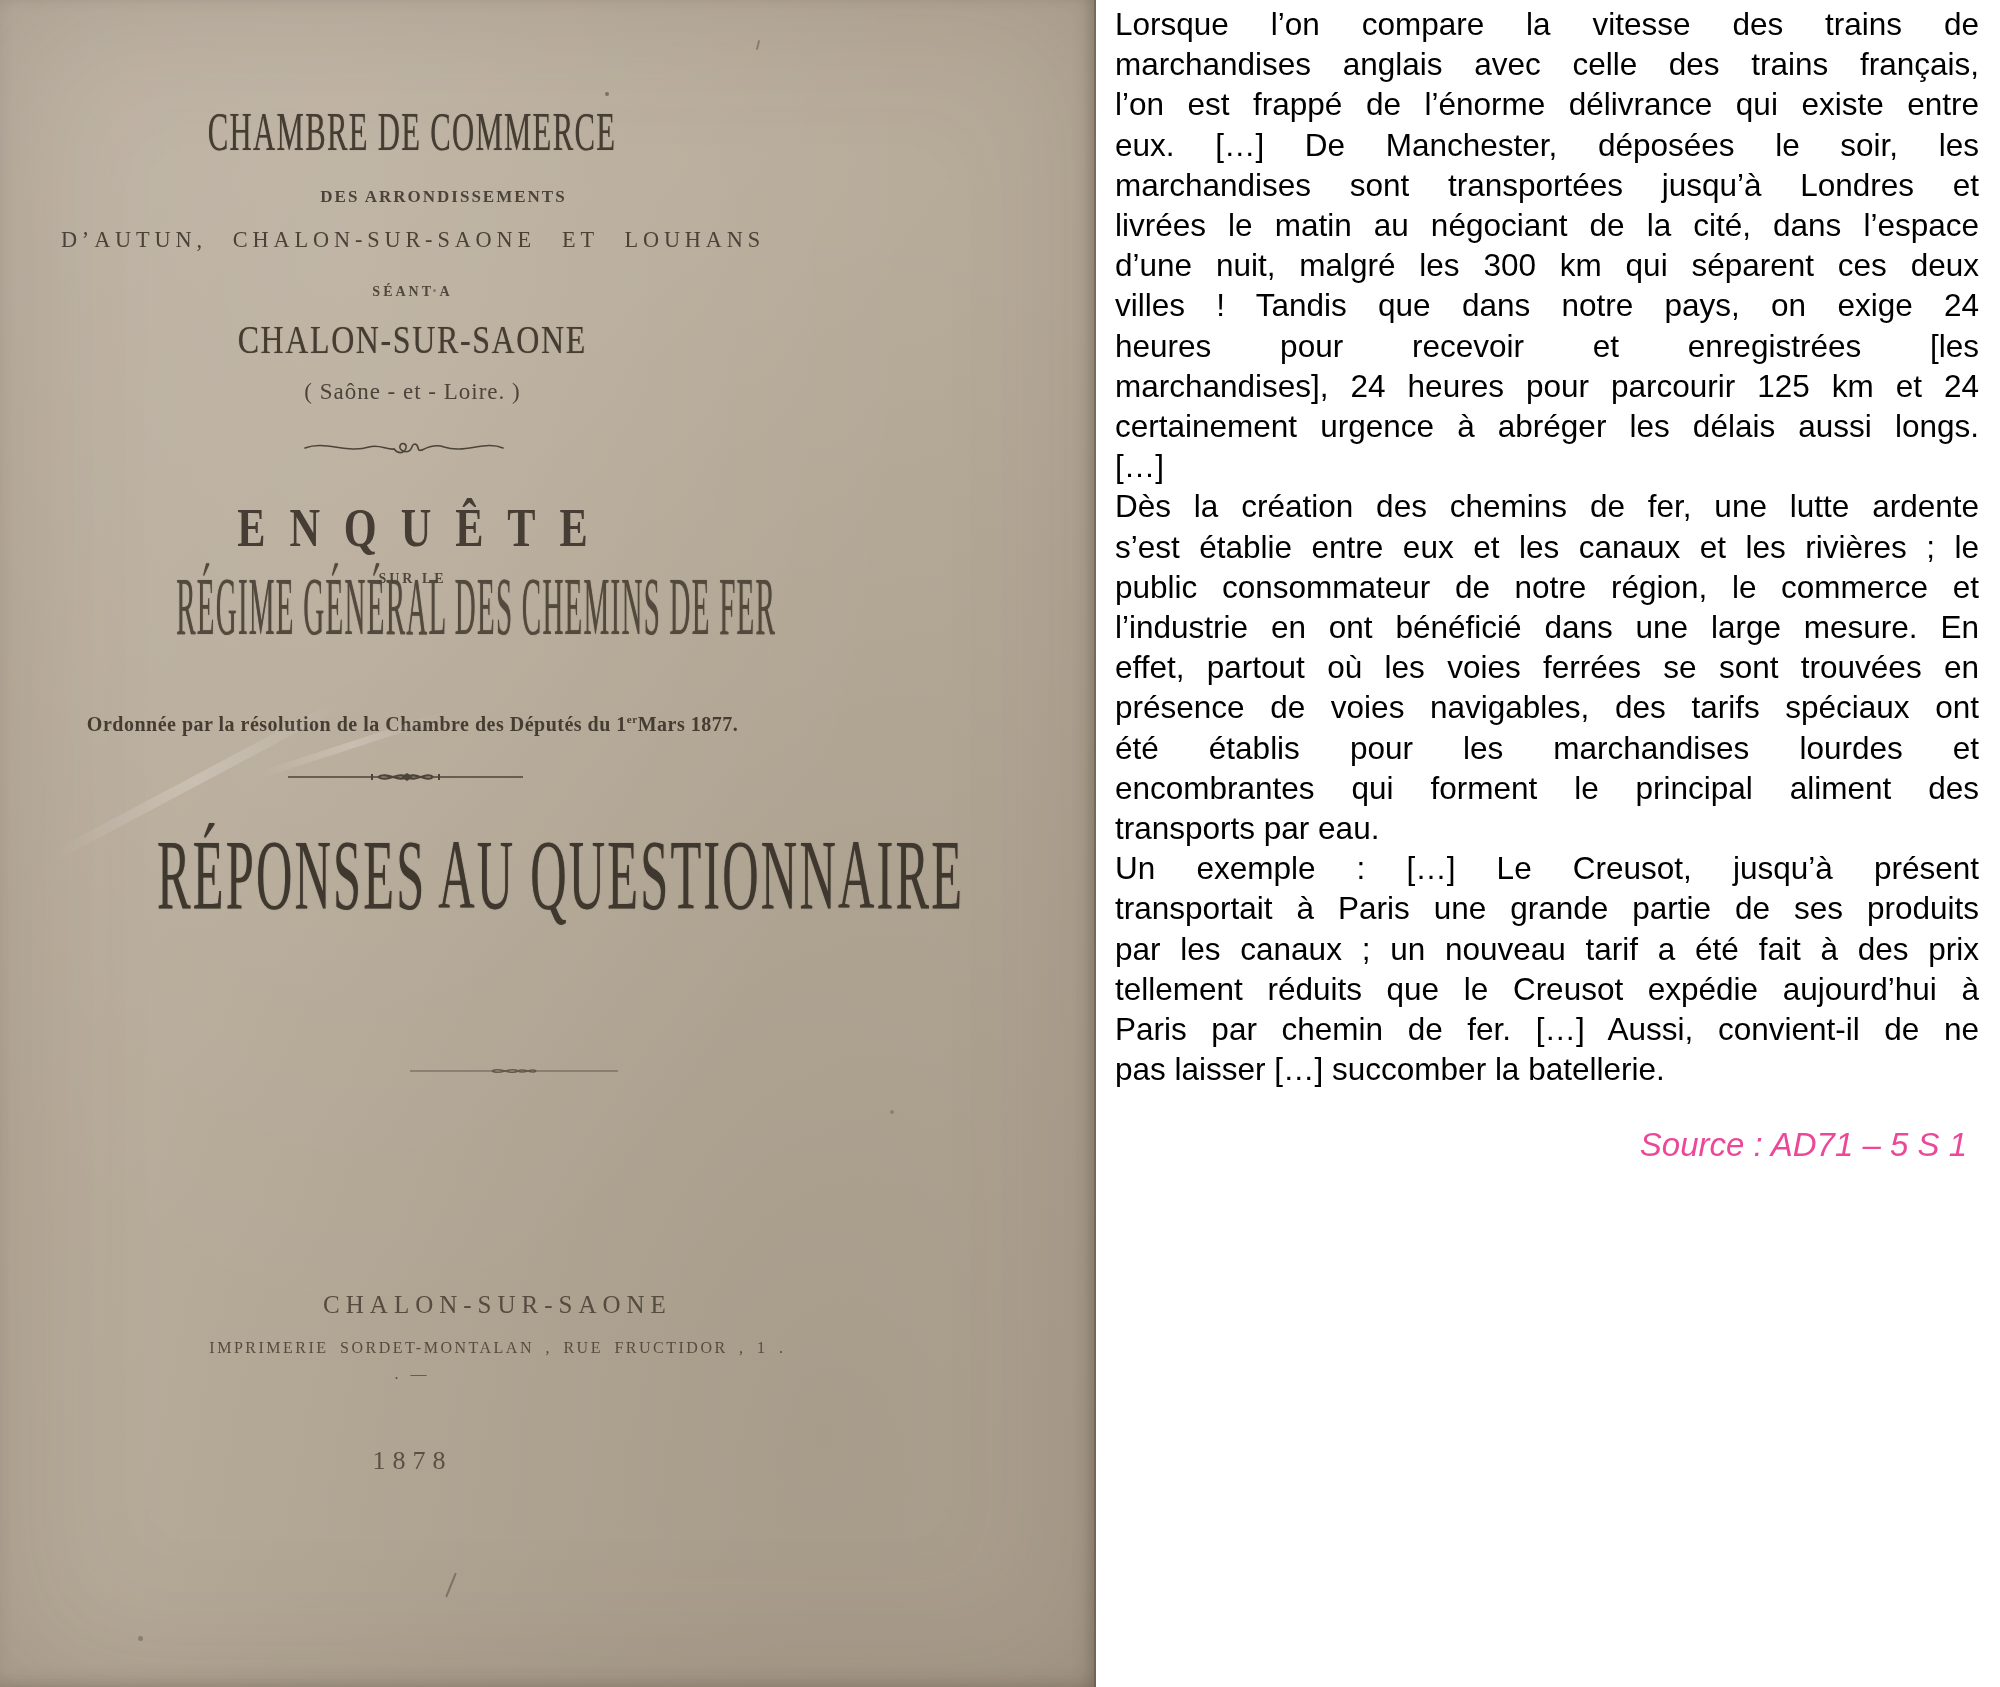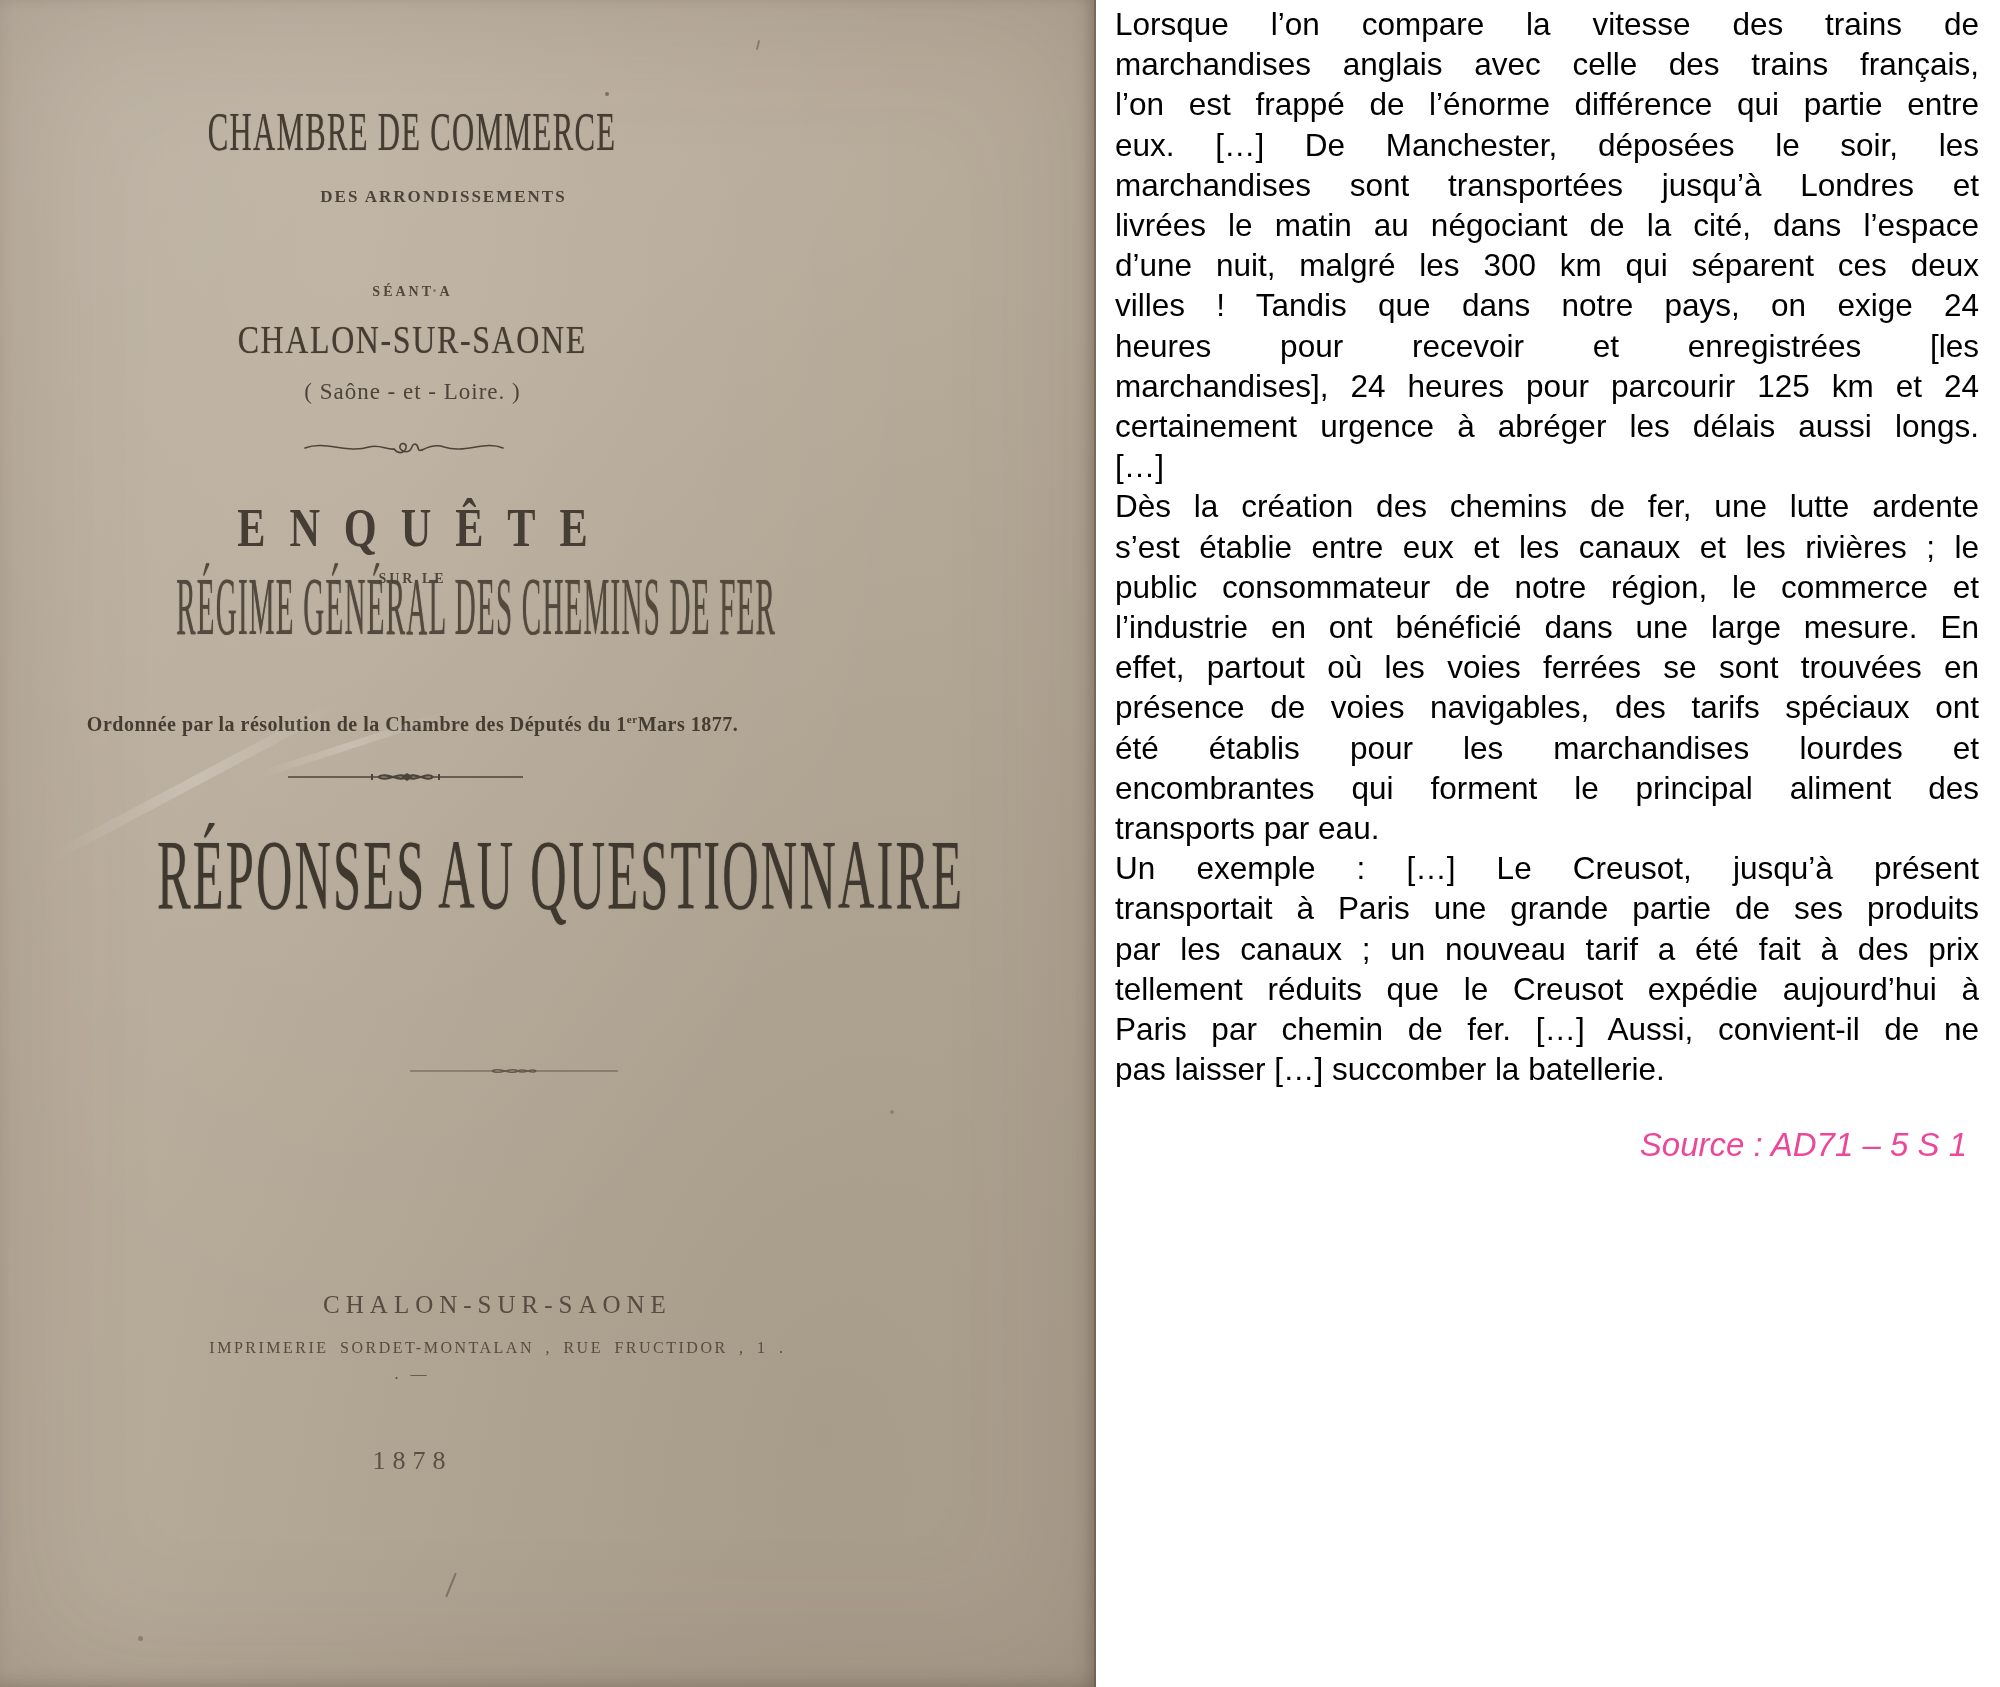--- a/index.html
+++ b/index.html
@@ -74,20 +74,23 @@
   <div class="scan">
 
     <div class="blk" style="top:108px;">
       <span class="t-chamber">CHAMBRE DE COMMERCE</span>
     </div>
 
     <div class="blk" style="top:188px;padding-left:31px;">
       <span class="t-arrond">DES ARRONDISSEMENTS</span>
     </div>
 
+    <div class="blk" style="top:228px;">
+      <span class="t-districts">D’AUTUN, CHALON-SUR-SAONE ET LOUHANS</span>
+    </div>
 
     <div class="blk" style="top:283px;">
       <span class="t-seant">SÉANT A</span>
     </div>
 
     <div class="blk" style="top:320px;">
       <span class="t-city">CHALON-SUR-SAONE</span>
     </div>
 
     <div class="blk" style="top:380px;">
@@ -174,21 +177,21 @@
     <div class="crease" style="left:250px;top:742px;width:200px;height:7px;transform:rotate(-18deg);"></div>
 
     <div class="scan-edge"></div>
   </div>
 
   <div class="panel">
     <div class="panel-inner">
       <div class="tpara">
           <div class="tl">Lorsque l’on compare la vitesse des trains de</div>
           <div class="tl">marchandises anglais avec celle des trains français,</div>
-          <div class="tl">l’on est frappé de l’énorme différence qui partie entre</div>
+          <div class="tl">l’on est frappé de l’énorme délivrance qui existe entre</div>
           <div class="tl">eux. […] De Manchester, déposées le soir, les</div>
           <div class="tl">marchandises sont transportées jusqu’à Londres et</div>
           <div class="tl">livrées le matin au négociant de la cité, dans l’espace</div>
           <div class="tl">d’une nuit, malgré les 300 km qui séparent ces deux</div>
           <div class="tl">villes ! Tandis que dans notre pays, on exige 24</div>
           <div class="tl">heures pour recevoir et enregistrées [les</div>
           <div class="tl">marchandises], 24 heures pour parcourir 125 km et 24</div>
           <div class="tl">certainement urgence à abréger les délais aussi longs.</div>
           <div class="tl last">[…]</div>
         </div>

